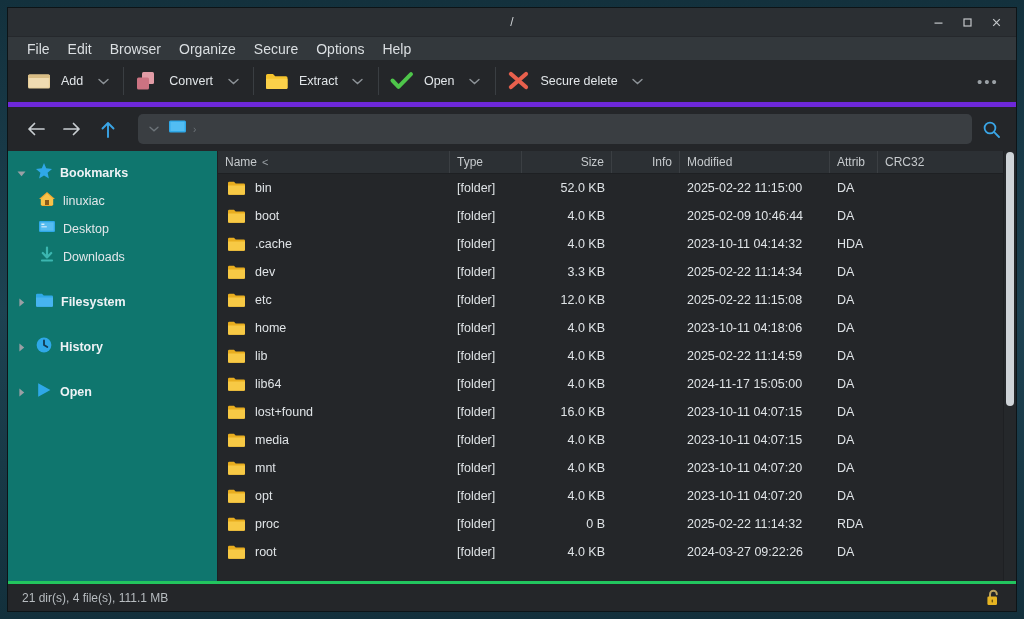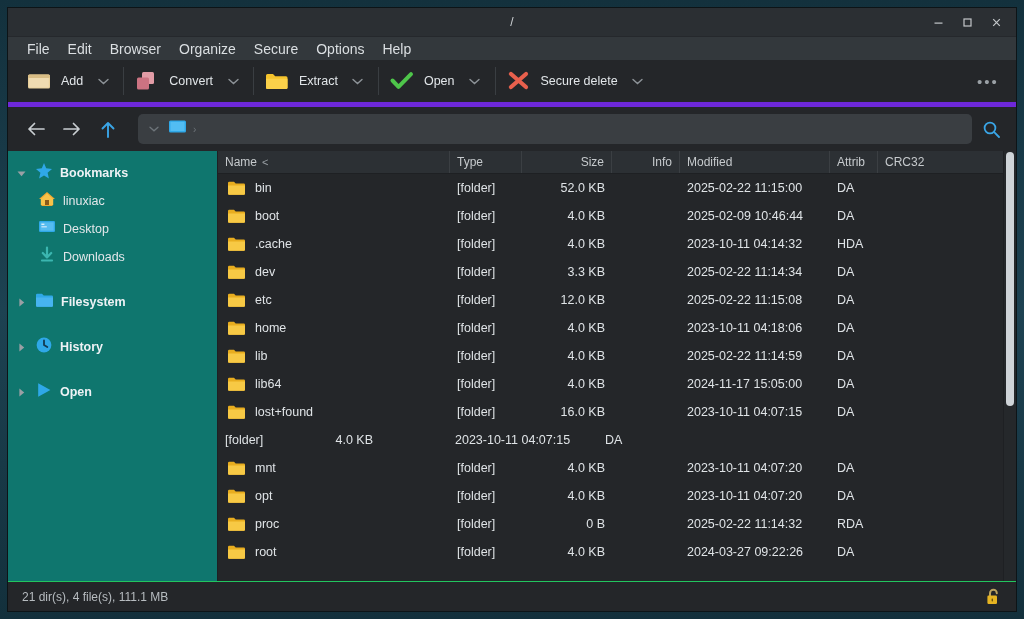--- a/index.html
+++ b/index.html
@@ -214,21 +214,21 @@
     position: absolute; left: 2px; right: 2px;
     top: 1px; height: 59%;
     background: #cfd4d8;
     border-radius: 4px;
   }
 
   
   .statusbar {
     height: 30px; flex: none;
     background: #242629;
-    border-top: 1px solid #22c55e;
+    border-top: 3px solid #22c55e;
     display: flex; align-items: center;
     padding: 0 10px 0 14px;
   }
   .status-text { font-size: 12px; color: #b7bcc0; }
   .lock-wrap { margin-left: auto; display: flex; align-items: center; padding-right: 4px; }
 </style>
 </head>
 <body>
 
 <div class="window">
@@ -639,20 +639,27 @@
               <span>lost+found</span>
             </div>
             <div class="cell c-type">[folder]</div>
             <div class="cell c-size num">16.0 KB</div>
             <div class="cell c-info num"></div>
             <div class="cell c-mod">2023-10-11 04:07:15</div>
             <div class="cell c-attr">DA</div>
             <div class="cell c-crc"></div>
           </div>
           <div class="row">
+            <div class="cell c-name name">
+              <svg width="19" height="16" viewBox="0 0 19 16" style="flex: 0 0 auto;">
+                <path d="M1 3 a1.2 1.2 0 0 1 1.2-1.2 H7 l1.7 1.8 H16.8 a1.2 1.2 0 0 1 1.2 1.2 V13.5 a1.2 1.2 0 0 1 -1.2 1.2 H2.2 A1.2 1.2 0 0 1 1 13.5 Z" fill="#e8ad1f"></path>
+                <path d="M1 5.4 H18 V13.5 a1.2 1.2 0 0 1 -1.2 1.2 H2.2 A1.2 1.2 0 0 1 1 13.5 Z" fill="#f7c945"></path>
+              </svg>
+              <span>media</span>
+            </div>
             <div class="cell c-type">[folder]</div>
             <div class="cell c-size num">4.0 KB</div>
             <div class="cell c-info num"></div>
             <div class="cell c-mod">2023-10-11 04:07:15</div>
             <div class="cell c-attr">DA</div>
             <div class="cell c-crc"></div>
           </div>
           <div class="row">
             <div class="cell c-name name">
               <svg width="19" height="16" viewBox="0 0 19 16" style="flex: 0 0 auto;">

